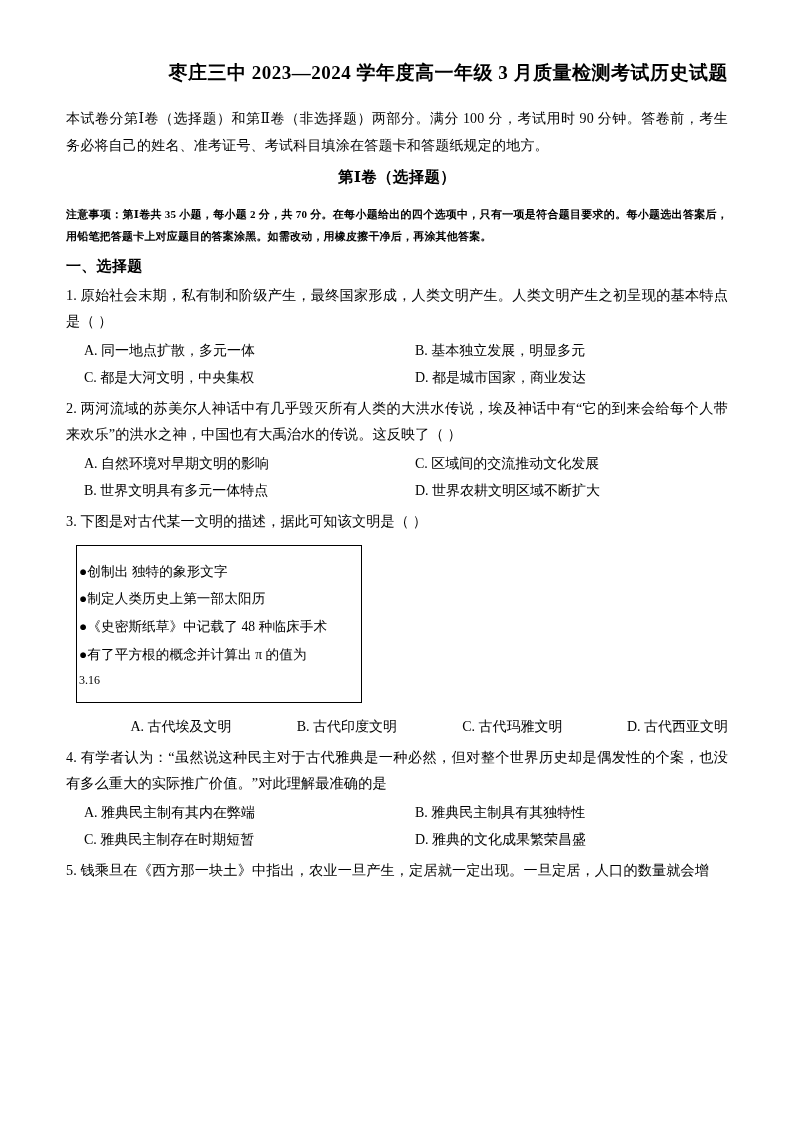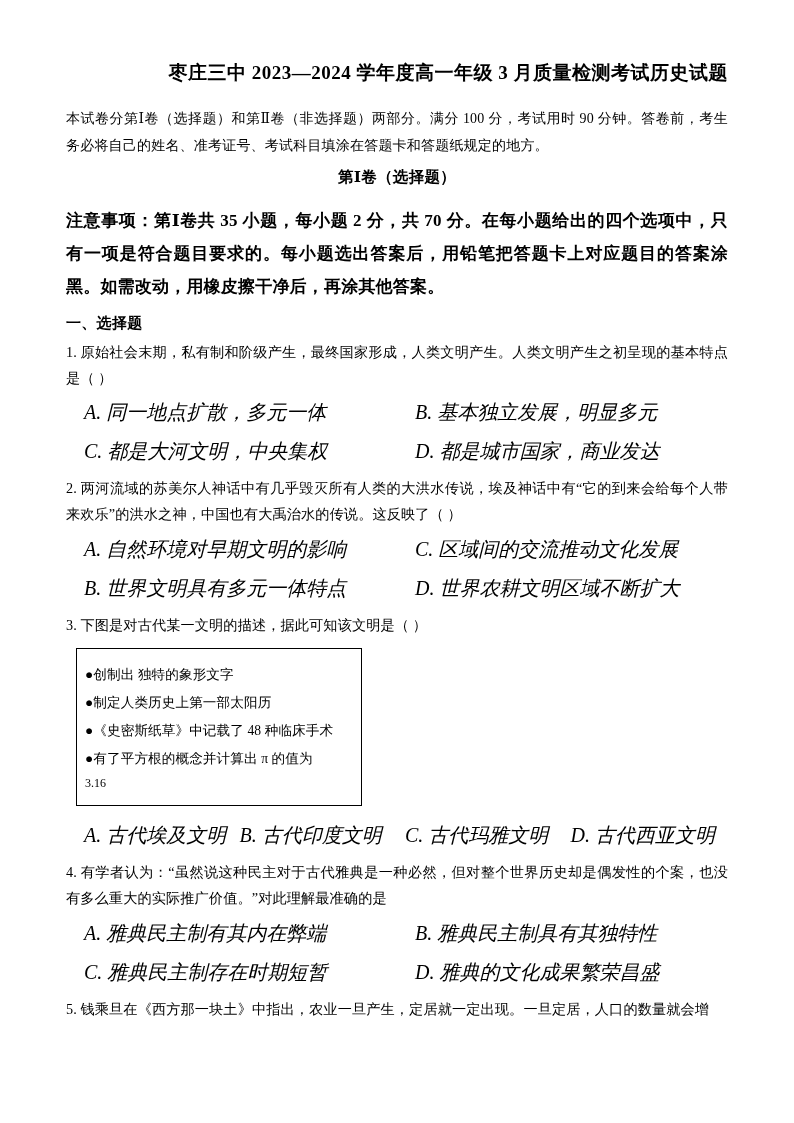--- a/index.html
+++ b/index.html
@@ -37,21 +37,21 @@
     letter-spacing: 0.2px;
   }
   .section-head {
     text-align: center;
     font-size: 15.5px;
     font-weight: bold;
     margin: 8px 0 6px 0;
     letter-spacing: 0.3px;
   }
   .notice {
-    font-size: 17px;
+    font-size: 11px;
     font-weight: bold;
     line-height: 1.95;
     text-align: justify;
     margin: 16px 0 8px 0;
     letter-spacing: 0.2px;
   }
   .part-label {
     font-size: 15px;
     font-weight: bold;
     margin: 10px 0 6px 0;
@@ -60,43 +60,43 @@
   .q {
     font-size: 14.2px;
     line-height: 1.85;
     text-align: justify;
     margin: 4px 0 2px 0;
     letter-spacing: 0.1px;
   }
   .opts {
     display: flex;
     flex-wrap: wrap;
-    font-size: 20px;
+    font-size: 14px;
     line-height: 1.95;
     margin: 0 0 2px 0;
-    font-style: italic;
   }
   .opts .opt {
     box-sizing: border-box;
     padding-left: 18px;
   }
   .opts.two .opt {
     width: 50%;
   }
   .opts.four .opt {
     width: 25%;
     padding-left: 8px;
+    text-align: right;
   }
   .opts.four .opt:first-child {
     padding-left: 18px;
   }
   .figure-box {
     border: 1px solid #000000;
     margin: 10px 0 10px 10px;
-    padding: 12px 14px 10px 8px;
+    padding: 12px 14px 10px 2px;
     width: 286px;
     box-sizing: border-box;
   }
   .figure-box .fline {
     font-size: 13.6px;
     line-height: 2.05;
     letter-spacing: 0.1px;
   }
   .figure-box .ftail {
     font-size: 12px;

